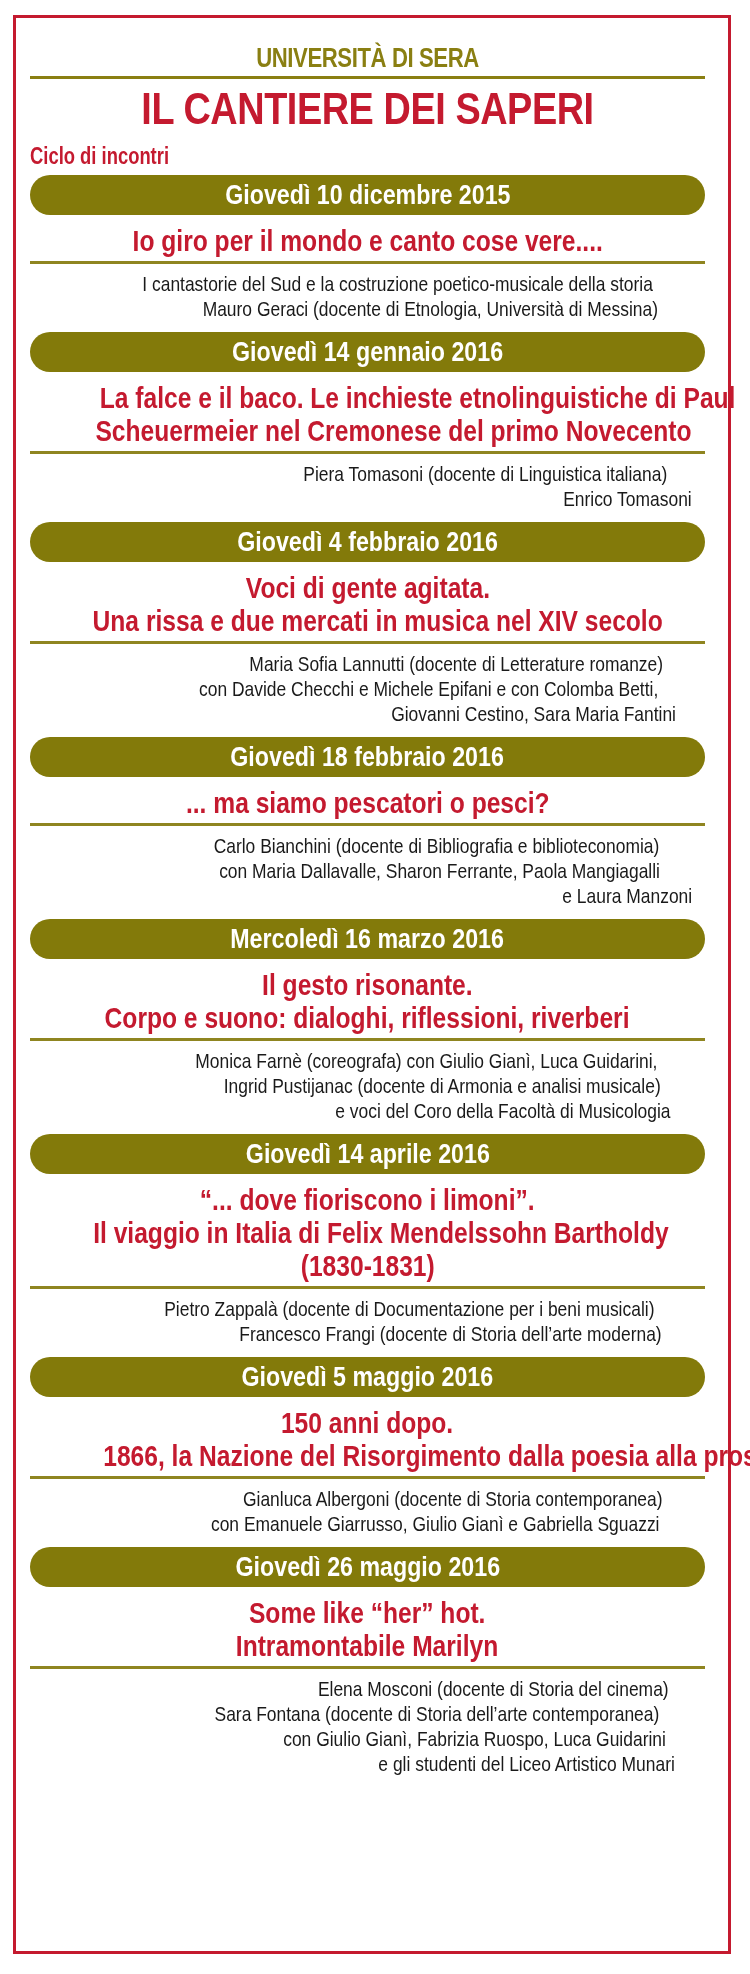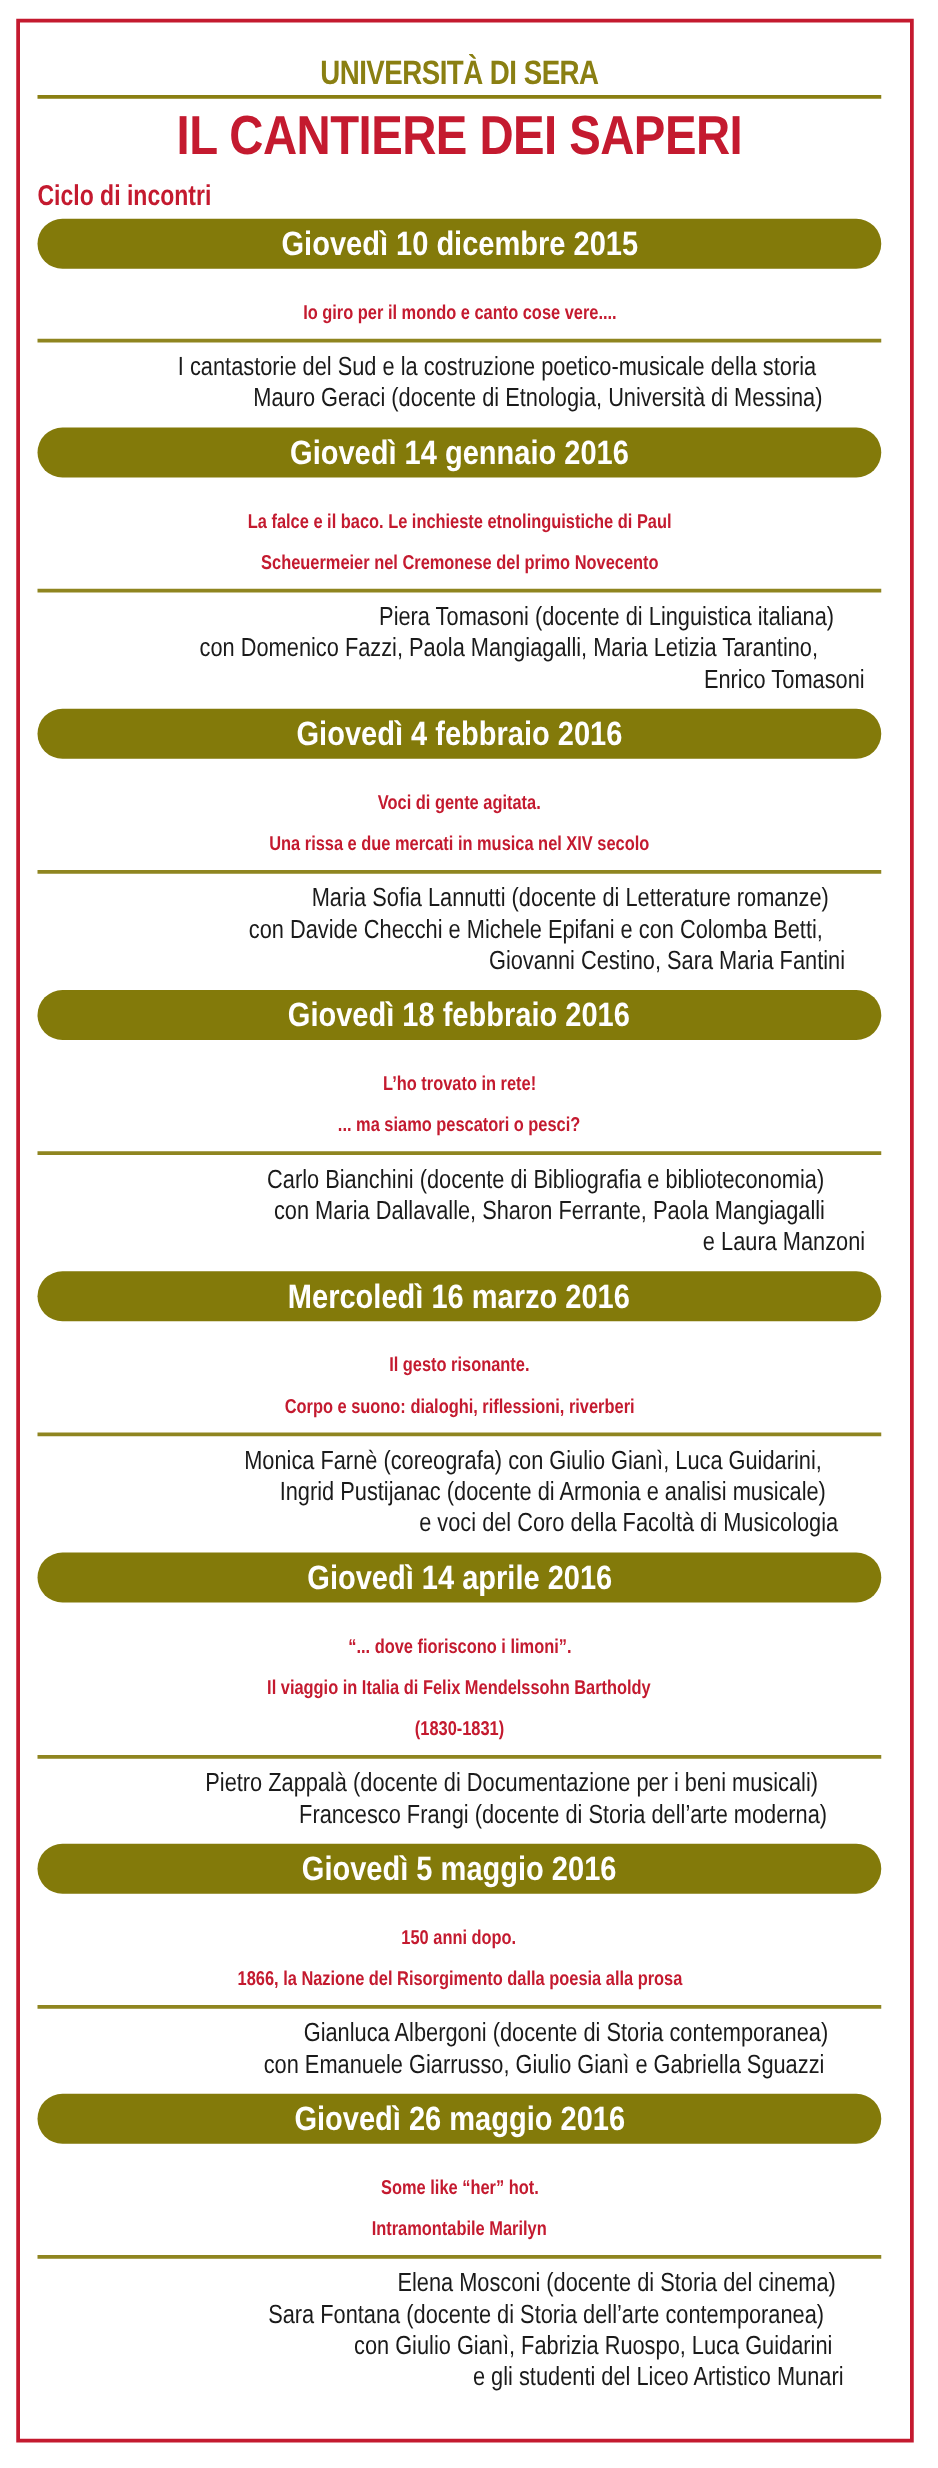--- a/index.html
+++ b/index.html
@@ -12,22 +12,22 @@
          letter-spacing:-0.5px; transform:scaleX(0.82); margin-top:40px; height:36px; line-height:36px; }
   .rule { height:3px; background:#8a7f12; }
   .rule.thin { height:3px; background:#8f8520; }
   .main-title { text-align:center; color:#c41a2f; font-weight:bold; font-size:44px;
                 line-height:50px; height:50px; transform:scaleX(0.86); margin-top:5px; letter-spacing:-0.5px; }
   .cycle { color:#c41a2f; font-weight:bold; font-size:23px; line-height:28px;
            transform:scaleX(0.8); transform-origin:left center; margin-top:8px; }
   .bar { background:#837a0a; color:#ffffff; text-align:center; font-weight:bold;
          font-size:27px; height:40px; line-height:40px; margin-top:5px;border-radius:20px; }
   .bar span { display:inline-block; transform:scaleX(0.86); }
-  .etitle { text-align:center; color:#c41a2f; font-weight:bold; font-size:16px;
-            line-height:33px; padding-top:19px; padding-bottom:4px; }
+  .etitle { text-align:center; color:#c41a2f; font-weight:bold; font-size:30px;
+            line-height:33px; padding-top:9px; padding-bottom:4px; }
   .etitle span { display:inline-block; transform:scaleX(0.82); white-space:nowrap; }
   .body { text-align:right; color:#1a1a1a; font-size:21px; line-height:25px;
           padding-top:7px; padding-bottom:6px; }
   .body span { display:inline-block; transform:scaleX(0.83); white-space:nowrap; }
   .line { display:block; }
 </style>
 </head>
 <body>
 
 <div class="frame"></div>
@@ -52,41 +52,39 @@
       </div>
       <div>
         <div class="bar"><span>Giovedì 14 gennaio 2016</span></div>
         <div class="etitle">
           <div class="line"><span>La falce e il baco. Le inchieste etnolinguistiche di Paul</span></div>
           <div class="line"><span>Scheuermeier nel Cremonese del primo Novecento</span></div>
         </div>
         <div class="rule thin"></div>
         <div class="body">
           <div class="line"><span>Piera Tomasoni (docente di Linguistica italiana)</span></div>
-          <div class="line"><span>con Domenico Fazzi, Paola Mangiagalli, Maria Letizia Tarantino,</span></div>
           <div class="line"><span>Enrico Tomasoni</span></div>
         </div>
       </div>
       <div>
         <div class="bar"><span>Giovedì 4 febbraio 2016</span></div>
         <div class="etitle">
           <div class="line"><span>Voci di gente agitata.</span></div>
           <div class="line"><span>Una rissa e due mercati in musica nel XIV secolo</span></div>
         </div>
         <div class="rule thin"></div>
         <div class="body">
           <div class="line"><span>Maria Sofia Lannutti (docente di Letterature romanze)</span></div>
           <div class="line"><span>con Davide Checchi e Michele Epifani e con Colomba Betti,</span></div>
           <div class="line"><span>Giovanni Cestino, Sara Maria Fantini</span></div>
         </div>
       </div>
       <div>
         <div class="bar"><span>Giovedì 18 febbraio 2016</span></div>
         <div class="etitle">
-          <div class="line"><span>L’ho trovato in rete!</span></div>
           <div class="line"><span>... ma siamo pescatori o pesci?</span></div>
         </div>
         <div class="rule thin"></div>
         <div class="body">
           <div class="line"><span>Carlo Bianchini (docente di Bibliografia e biblioteconomia)</span></div>
           <div class="line"><span>con Maria Dallavalle, Sharon Ferrante, Paola Mangiagalli</span></div>
           <div class="line"><span>e Laura Manzoni</span></div>
         </div>
       </div>
       <div>

